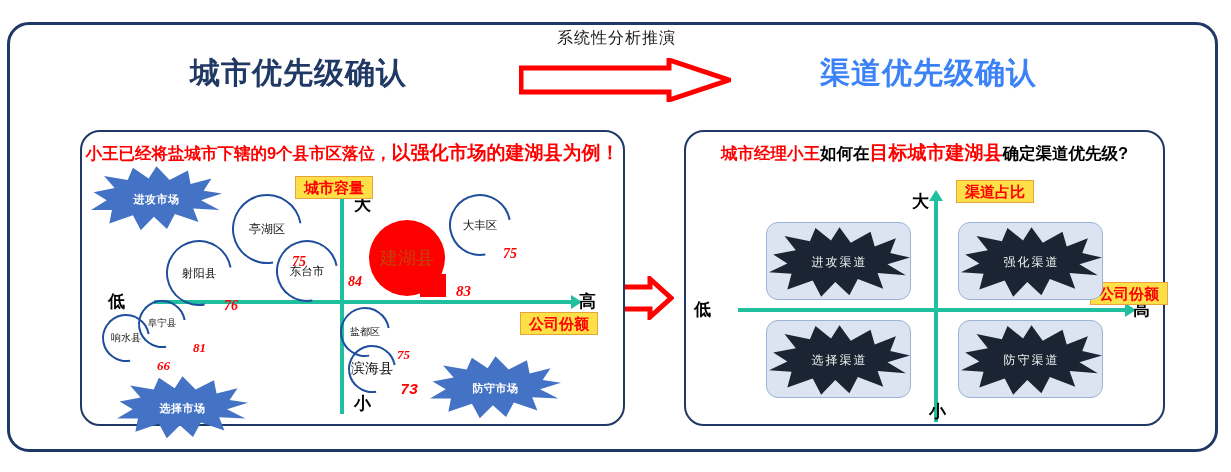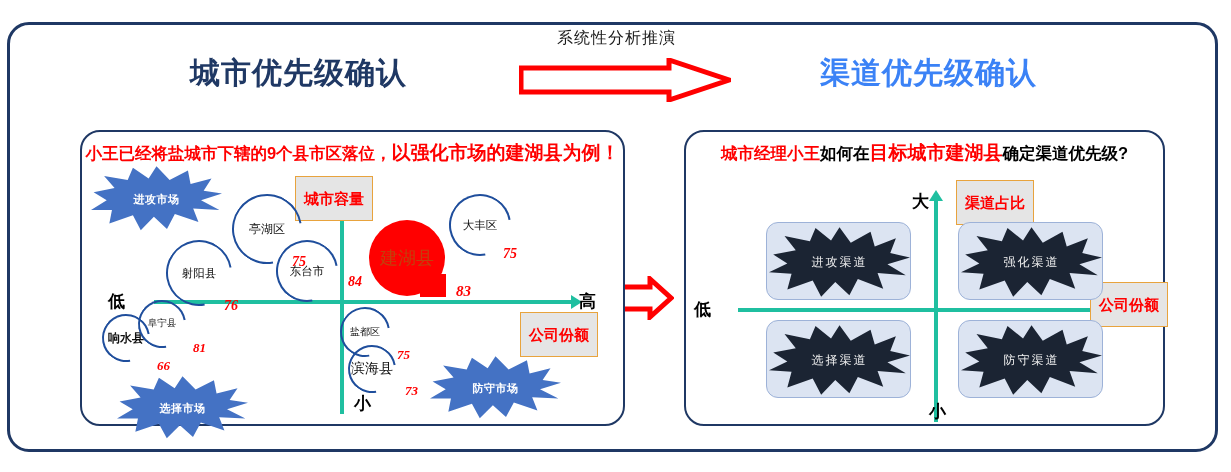--- a/index.html
+++ b/index.html
@@ -59,22 +59,22 @@
     border-bottom:11px solid #1FBFA0;
   }
   .cap-right{
     border-top:7px solid transparent;border-bottom:7px solid transparent;
     border-left:11px solid #1FBFA0;
   }
   .axis-text{position:absolute;font-weight:bold;color:#000;font-size:17px;}
 
   
   .ylabel{
-    position:absolute;background:#e5e5e5;border:1.5px solid #E8A33D;
-    color:#FF0000;font-weight:bold;font-size:15px;padding:13px 8px;
+    position:absolute;background:#fde047;border:1.5px solid #E8A33D;
+    color:#FF0000;font-weight:bold;font-size:15px;padding:2px 8px;
     white-space:nowrap;line-height:1.15;
   }
 
   
   .bubble{position:absolute;}
   .bubble .ring{
     position:absolute;left:0;top:0;width:100%;height:100%;
     border:2px solid #1F4E9C;border-radius:50%;box-sizing:border-box;
     border-right-color:transparent;transform:rotate(35deg);
   }
@@ -208,21 +208,21 @@
     </div>
 
     <div class="bubble" style="left:194px;top:108px;width:62px;height:62px;">
       <div class="ring"></div>
       <div class="nm" style="font-size:11.5px;flex-direction:column;">东台市</div>
       <div class="val" style="right:-24px;bottom:12px;">84</div>
     </div>
 
     <div class="bubble" style="left:20px;top:182px;width:48px;height:48px;">
       <div class="ring"></div>
-      <div class="nm" style="font-size:12px;font-weight:bold;">响水县</div>
+      <div class="nm" style="font-size:10px;">响水县</div>
       <div class="val" style="right:-20px;bottom:-12px;font-size:13px;">66</div>
     </div>
 
     <div class="bubble" style="left:56px;top:168px;width:48px;height:48px;">
       <div class="ring"></div>
       <div class="nm" style="font-size:9.5px;">阜宁县</div>
       <div class="val" style="right:-20px;bottom:-8px;font-size:13px;">81</div>
     </div>
 
     <div class="bubble-focus" style="left:287px;top:88px;width:76px;height:76px;">
@@ -240,21 +240,21 @@
 
     <div class="bubble" style="left:258px;top:175px;width:50px;height:50px;">
       <div class="ring"></div>
       <div class="nm" style="font-size:10px;flex-direction:column;">盐都区</div>
       <div class="val" style="right:-20px;bottom:-6px;font-size:13px;">75</div>
     </div>
 
     <div class="bubble" style="left:266px;top:213px;width:48px;height:48px;">
       <div class="ring"></div>
       <div class="nm" style="font-size:14px;flex-direction:column;">滨海县</div>
-      <div class="val" style="right:-22px;bottom:-6px;font-size:13px;">73</div>
+      <div class="val" style="right:-22px;bottom:-6px;font-size:15px;font-family:Liberation Mono, monospace;">73</div>
     </div>
 
   </div>
 
   <div class="panel panel-right">
 
     <div class="panel-head">
       <span class="r">城市经理小王</span><span class="k">如何在</span><span class="r big">目标城市建湖县</span><span class="k">确定渠道优先级?</span>
     </div>
 

